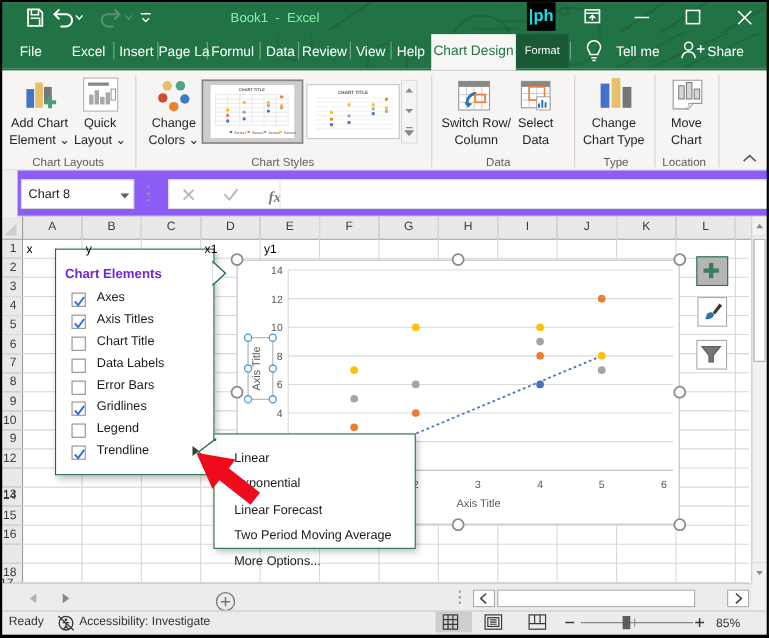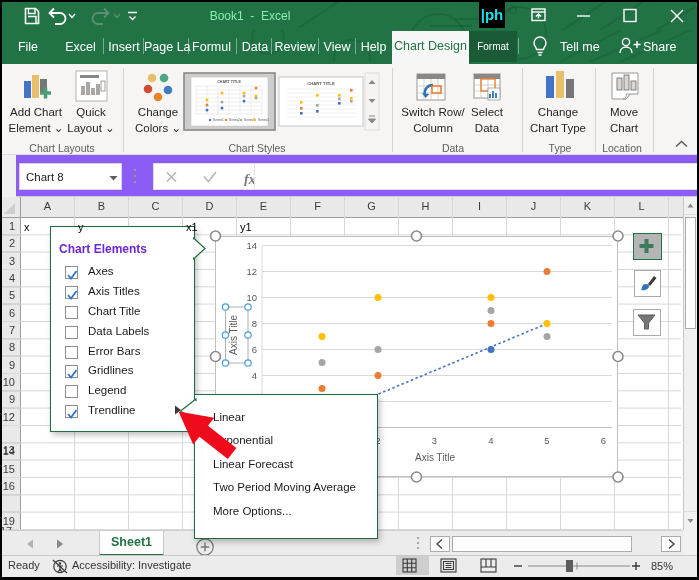--- a/index.html
+++ b/index.html
@@ -23,21 +23,21 @@
   
   #fbar{left:16px;top:155px;width:699px;height:42px;background:#8b5cf6;border-bottom:1px solid #cfcfcf;}
   
   #grid{left:0;top:197px;width:683px;height:333px;background:#fff;}
   .hdr{color:#3b3b3b;font-size:11px;}
   .cellt{position:absolute;font-size:11px;color:#000;z-index:60;}
   
   #ce-pop{left:50px;top:226px;width:145px;height:206px;background:#fff;border:1px solid #1e6c41;box-shadow:2px 3px 6px rgba(0,0,0,0.25);}
   .ce-item{position:absolute;left:37px;font-size:11.5px;color:#1a1a1a;white-space:nowrap;}
   .cbox{position:absolute;left:14px;width:13px;height:13px;border:1px solid #8f8f8f;background:#fff;}
-  #submenu{left:194px;top:394px;width:184px;height:145px;background:#fff;border:1px solid #1e6c41;box-shadow:2px 3px 6px rgba(0,0,0,0.25);z-index:70;}
+  #submenu{left:194px;top:394px;width:184px;height:105px;background:#fff;border:1px solid #1e6c41;box-shadow:2px 3px 6px rgba(0,0,0,0.25);z-index:70;}
   .sm-item{position:absolute;left:18px;font-size:11.5px;color:#1a1a1a;}
   
   #sheetbar{left:0;top:530px;width:683px;height:25px;background:#ececec;border-top:1px solid #cfcfcf;}
   #statusbar{left:0;top:555px;width:699px;height:22px;background:#ececec;border-top:1px solid #c9c9c9;font-size:11px;color:#333;}
 </style>
 </head>
 <body>
 <div id="win">
 <div id="inner">
 
@@ -342,21 +342,21 @@
     <div class="abs hdr" style="left:0;top:144px;width:15px;text-align:right;">8</div>
     <div class="abs hdr" style="left:0;top:162px;width:15px;text-align:right;">9</div>
     <div class="abs hdr" style="left:0;top:179px;width:15px;text-align:right;">10</div>
     <div class="abs hdr" style="left:0;top:196px;width:15px;text-align:right;">9</div>
     <div class="abs hdr" style="left:0;top:214px;width:15px;text-align:right;">12</div>
     <div class="abs hdr" style="left:0;top:247px;width:15px;text-align:right;">13</div>
     <div class="abs hdr" style="left:0;top:248px;width:15px;text-align:right;">14</div>
     <div class="abs hdr" style="left:0;top:266px;width:15px;text-align:right;">15</div>
     <div class="abs hdr" style="left:0;top:283px;width:15px;text-align:right;">16</div>
     <div class="abs hdr" style="left:0;top:300px;width:15px;margin-top:28px;">17</div>
-    <div class="abs hdr" style="left:0;top:318px;width:15px;text-align:right;">19</div>
+    <div class="abs hdr" style="left:0;top:318px;width:15px;text-align:right;">18</div>
 
     <div class="cellt" style="left:24px;top:24px;">x</div>
     <div class="cellt" style="left:78px;top:24px;">y</div>
     <div class="cellt" style="left:186px;top:24px;">x1</div>
     <div class="cellt" style="left:240px;top:24px;">y1</div>
   </div>
 
   <div class="abs" style="left:683px;top:197px;width:14px;height:333px;background:#f1f1f1;border-left:1px solid #c6c6c6;">
     <div class="abs" style="left:0px;top:0px;width:13px;height:18px;background:#f1f1f1;border-bottom:1px solid #dcdcdc;">
       <svg width="13" height="18">
@@ -510,21 +510,20 @@
 
   <svg class="abs" style="left:170px;top:403px;z-index:75;" width="75" height="62" viewBox="0 0 75 62">
     <path d="M8.5 8.5 L44.2 14.8 L38 22.7 L66.4 44.9 L57.8 55.9 L29.4 33.7 L23.2 41.6 Z" fill="#ee0c1c"></path>
   </svg>
 
   <div class="abs" id="sheetbar">
     <svg class="abs" style="left:20px;top:6px" width="60" height="14">
       <path d="M13 2.5 L7 7 L13 11.5 z" fill="#b3b1af"></path>
       <path d="M37 2.5 L43 7 L37 11.5 z" fill="#8a8886"></path>
     </svg>
-    <div class="abs" style="left:99px;top:0px;width:65px;height:25px;background:#fff;border-left:1px solid #c6c6c6;border-right:1px solid #c6c6c6;border-bottom:2.5px solid #217346;text-align:center;line-height:22px;font-size:12.5px;font-weight:bold;color:#217346;">Sheet1</div>
     <svg class="abs" style="left:196px;top:7px" width="20" height="19">
           <circle cx="9" cy="9" r="8.2" fill="none" stroke="#767676" stroke-width="1.2"></circle>
           <path d="M9 4.8 v8.4 M4.8 9 h8.4" stroke="#767676" stroke-width="1.4"></path>
         </svg>
     <svg class="abs" style="left:415px;top:5px" width="8" height="16">
           <circle cx="3" cy="2" r="1.1" fill="#9a9896"></circle>
           <circle cx="3" cy="7" r="1.1" fill="#9a9896"></circle>
           <circle cx="3" cy="12" r="1.1" fill="#9a9896"></circle>
         </svg>
     <div class="abs" style="left:430px;top:5px;width:20px;height:16px;background:#fff;border:1px solid #ababab;">

